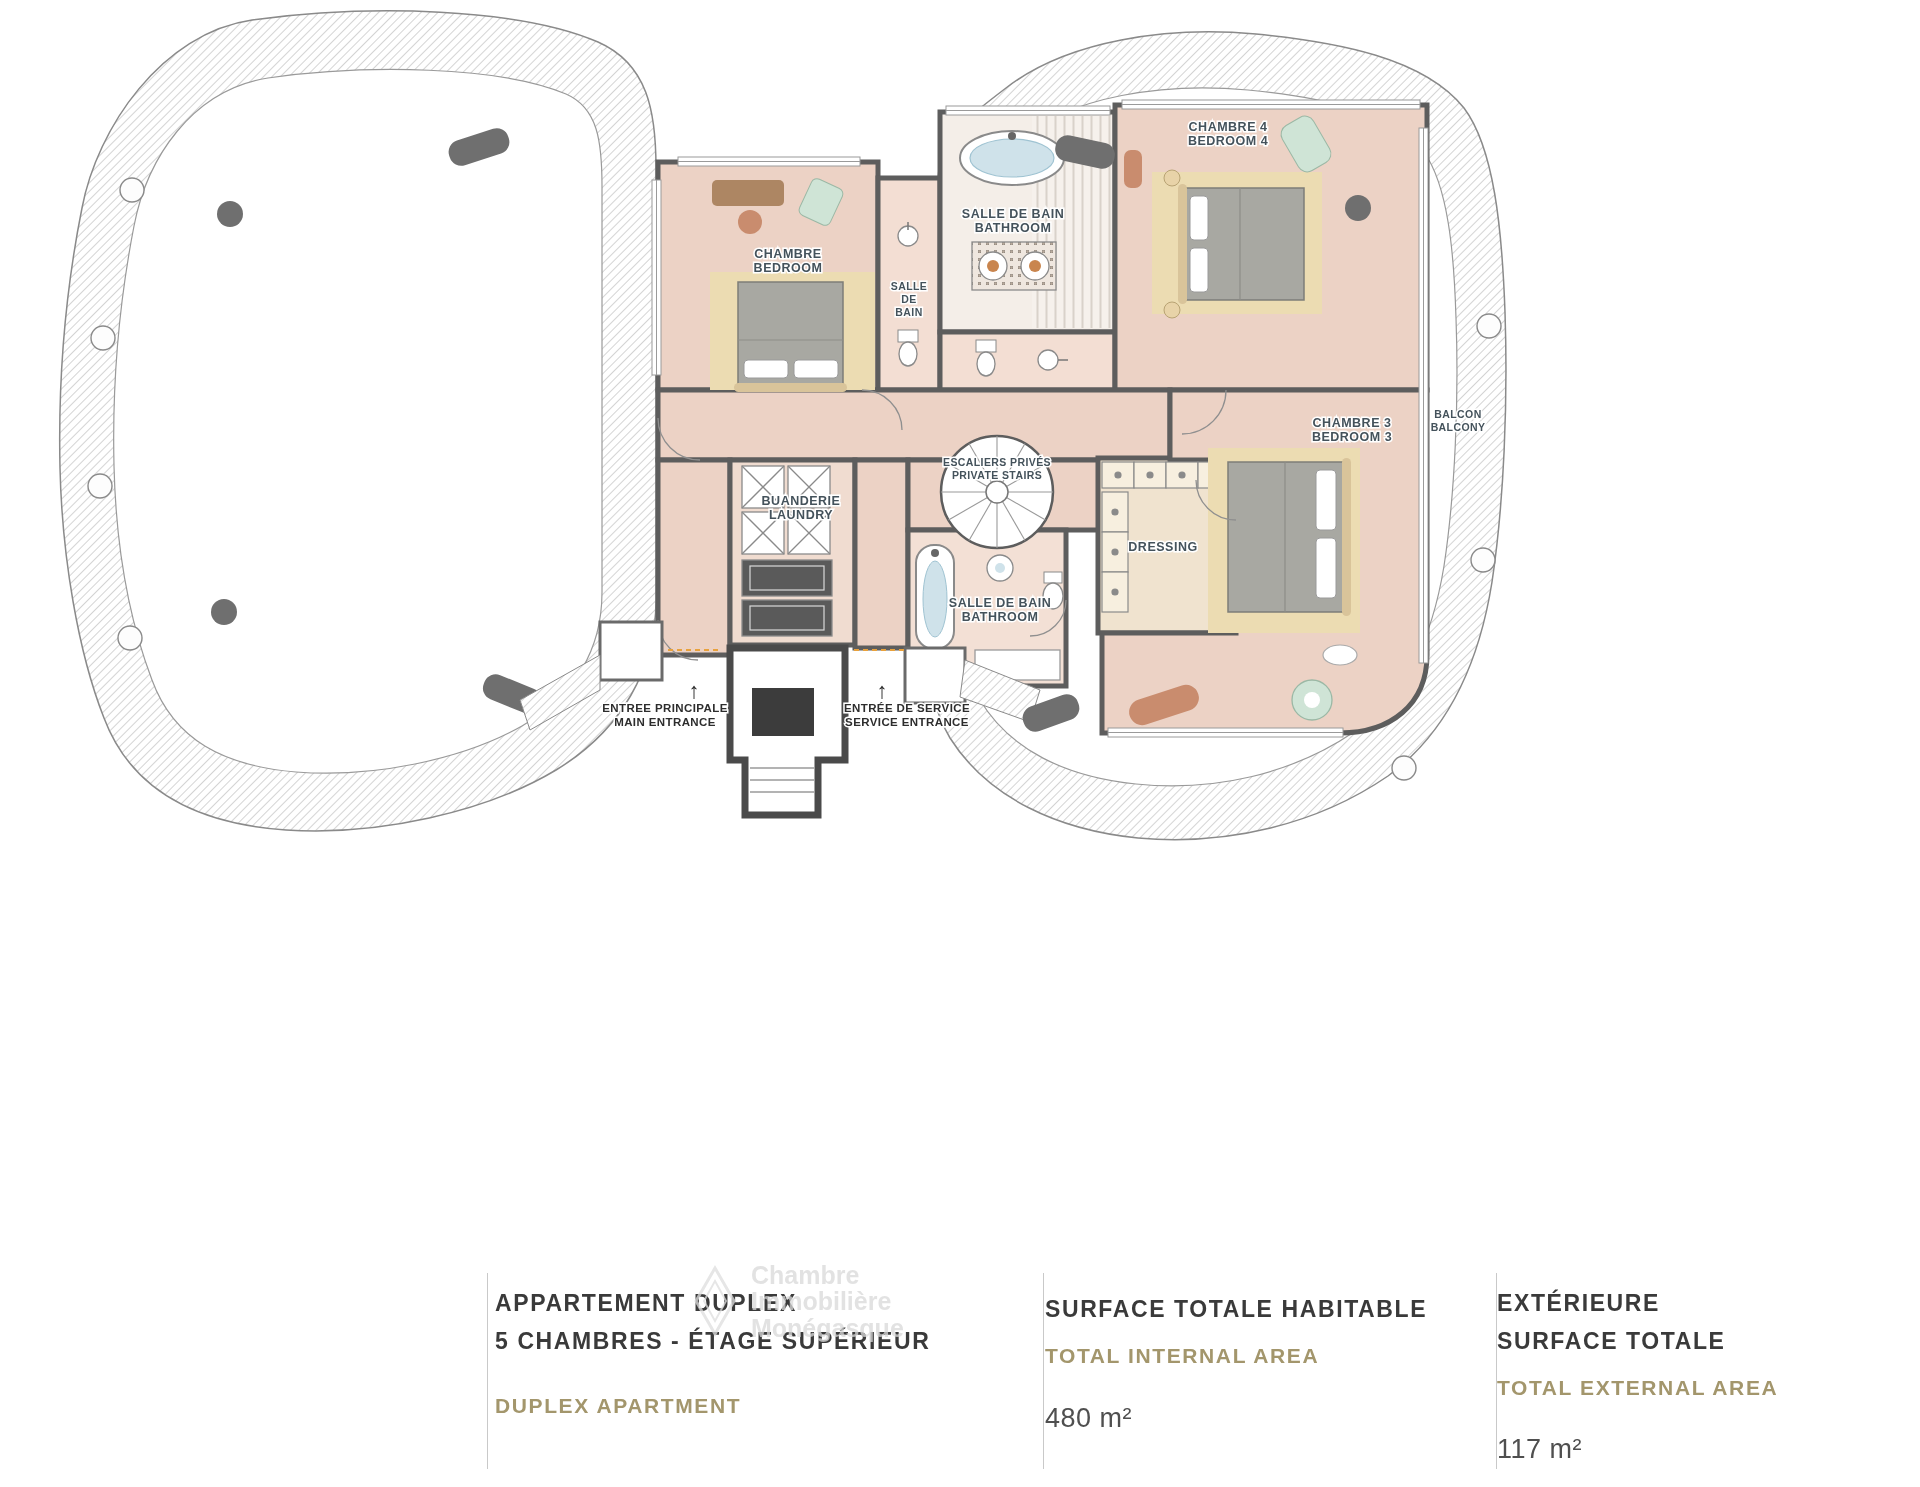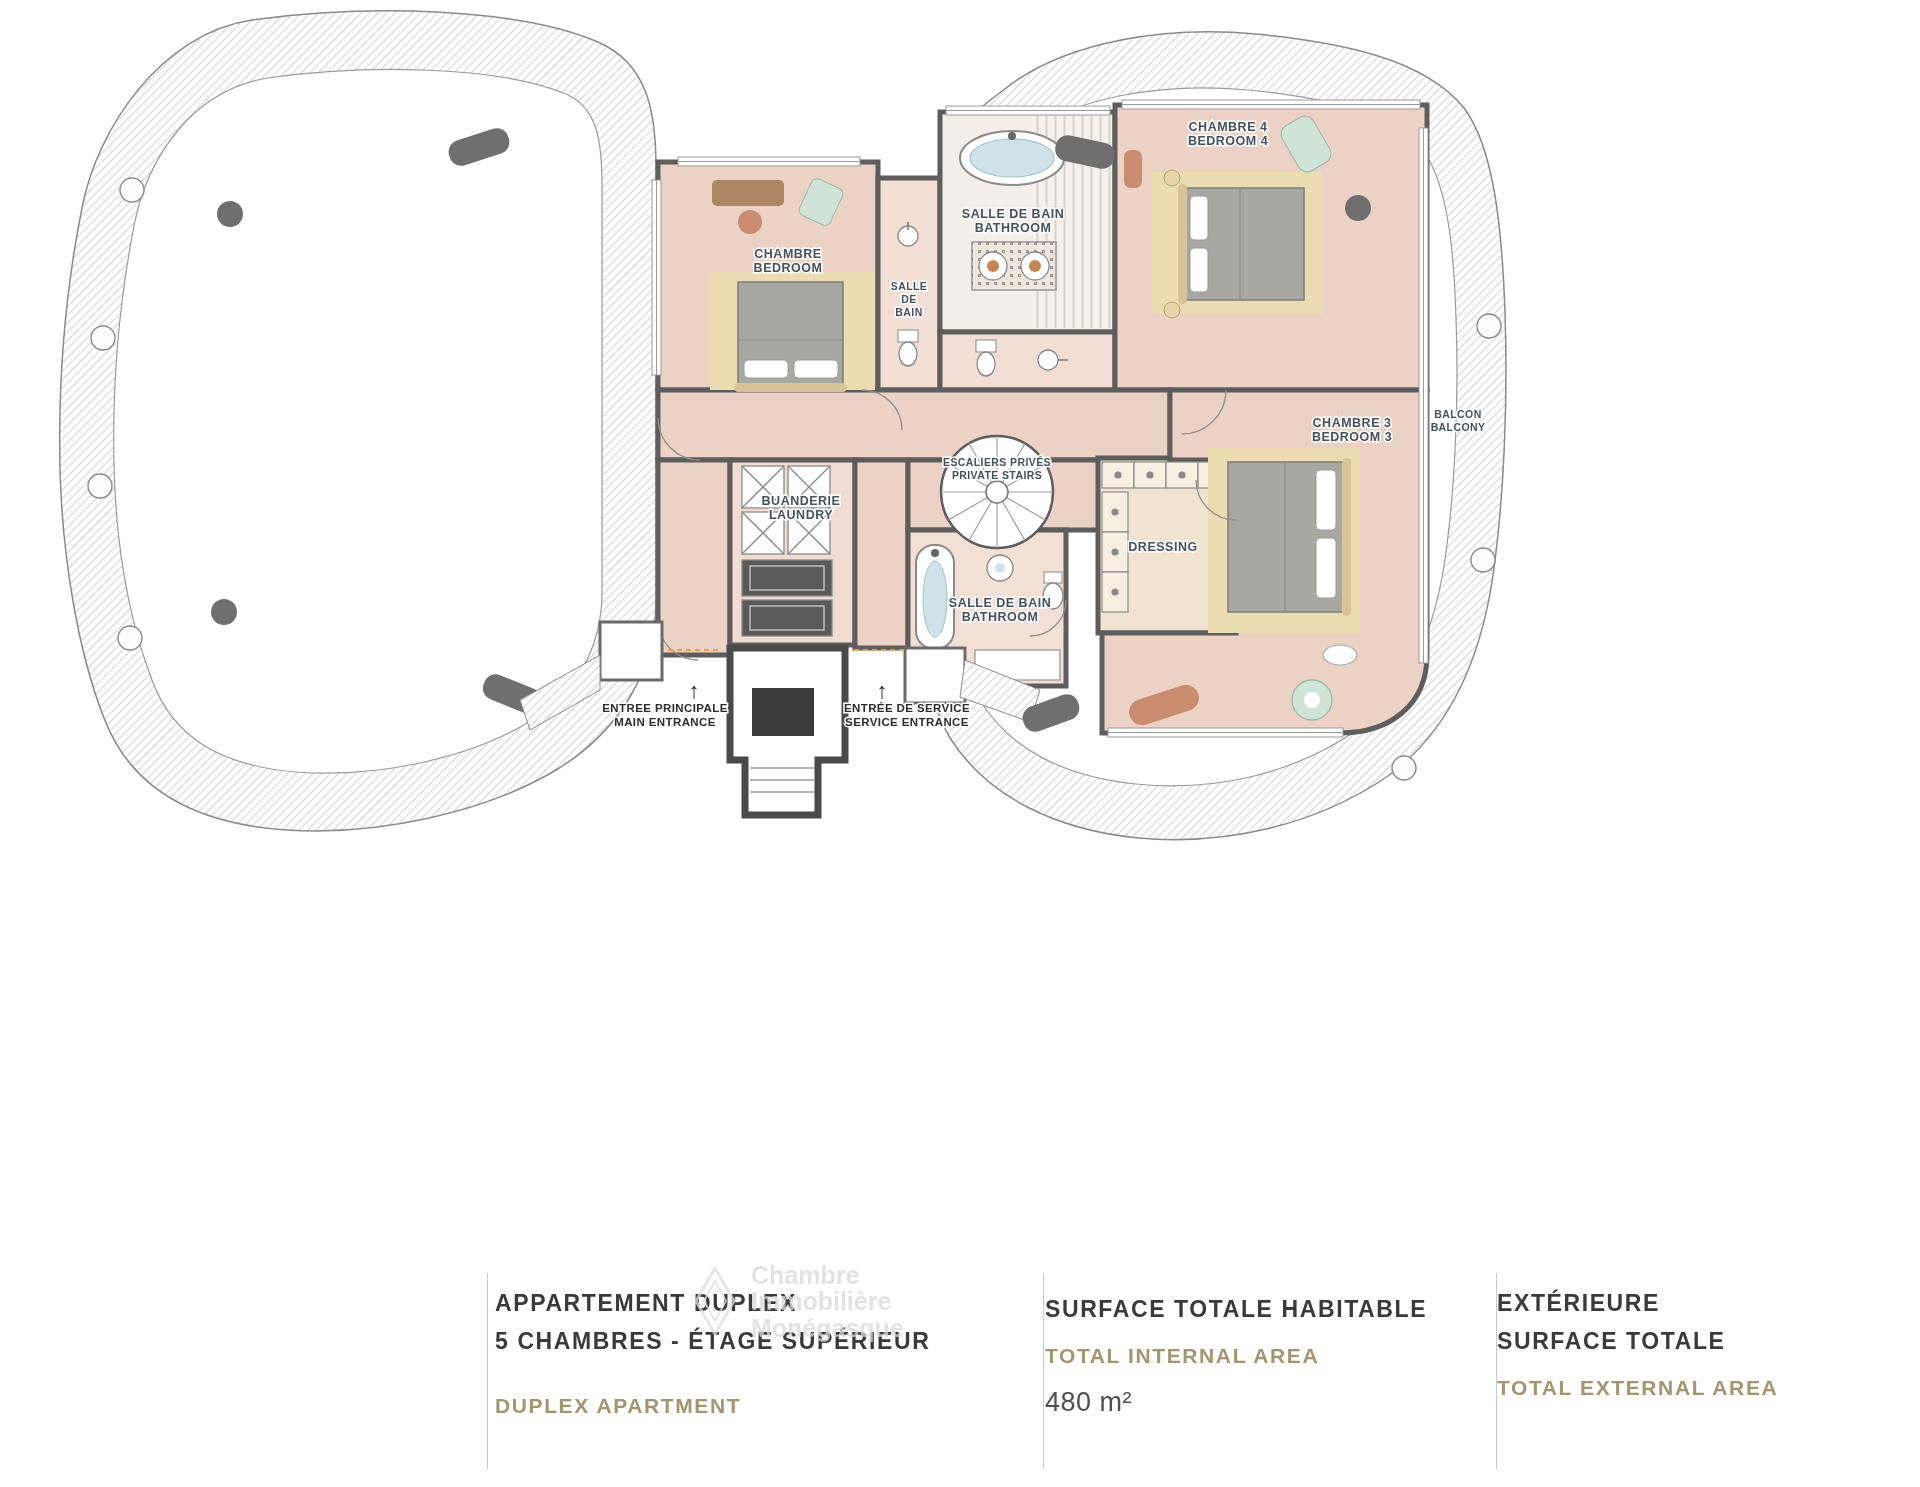--- a/index.html
+++ b/index.html
@@ -19,21 +19,21 @@
   .footer{position:absolute;left:0;top:1255px;width:1920px;height:232px;}
   .sep{position:absolute;top:18px;width:1px;height:196px;background:#c9c9c9;}
   .loc{position:absolute;left:90px;top:60px;font-size:27px;color:#4a4a4a;line-height:1.55;}
   .loc .bold{font-weight:700;color:#2b2b2b;}
   .col{position:absolute;text-align:left;}
   .col2{left:495px;top:30px;width:545px;}
   .col3{left:1045px;top:36px;width:506px;}
   .col4{left:1497px;top:30px;width:410px;}
   .dark-line{font-size:23px;font-weight:700;color:#3a3a3a;letter-spacing:1.6px;line-height:1.65;}
   .tan-line{font-size:21px;font-weight:700;color:#a3966c;letter-spacing:1.6px;line-height:1.6;}
-  .value-line{font-size:27px;color:#4f4f4f;letter-spacing:.5px;margin-top:14px;}
+  .value-line{font-size:27px;color:#4f4f4f;letter-spacing:.5px;margin-top:30px;}
   .blockgap{height:28px;}
   .smallgap{height:10px;}
 
   
   .watermark{position:absolute;left:693px;top:1262px;display:flex;align-items:center;
              gap:14px;opacity:.75;pointer-events:none;z-index:6;}
   .wm-text{color:#d9d9d9;font-size:25px;font-weight:700;line-height:1.05;}
 </style>
 </head>
 <body>
@@ -369,20 +369,21 @@
     <div class="value-line">480 m²</div>
   </div>
 
   <div class="sep" style="left:1496px"></div>
 
   <div class="col col4">
     <div class="dark-line">EXTÉRIEURE</div>
     <div class="dark-line">SURFACE TOTALE</div>
     <div class="smallgap"></div>
     <div class="tan-line">TOTAL EXTERNAL AREA</div>
+    <div class="value-line">117 m²</div>
   </div>
 </div>
 
 <div class="watermark">
   <svg width="44" height="72" viewBox="0 0 44 72">
     <path d="M22,3 L41,36 L22,69 L3,36 Z" fill="none" stroke="#dedede" stroke-width="3"></path>
     <path d="M22,16 L33,36 L22,56 L11,36 Z" fill="none" stroke="#dedede" stroke-width="2"></path>
   </svg>
   <div class="wm-text">
     <div>Chambre</div>

